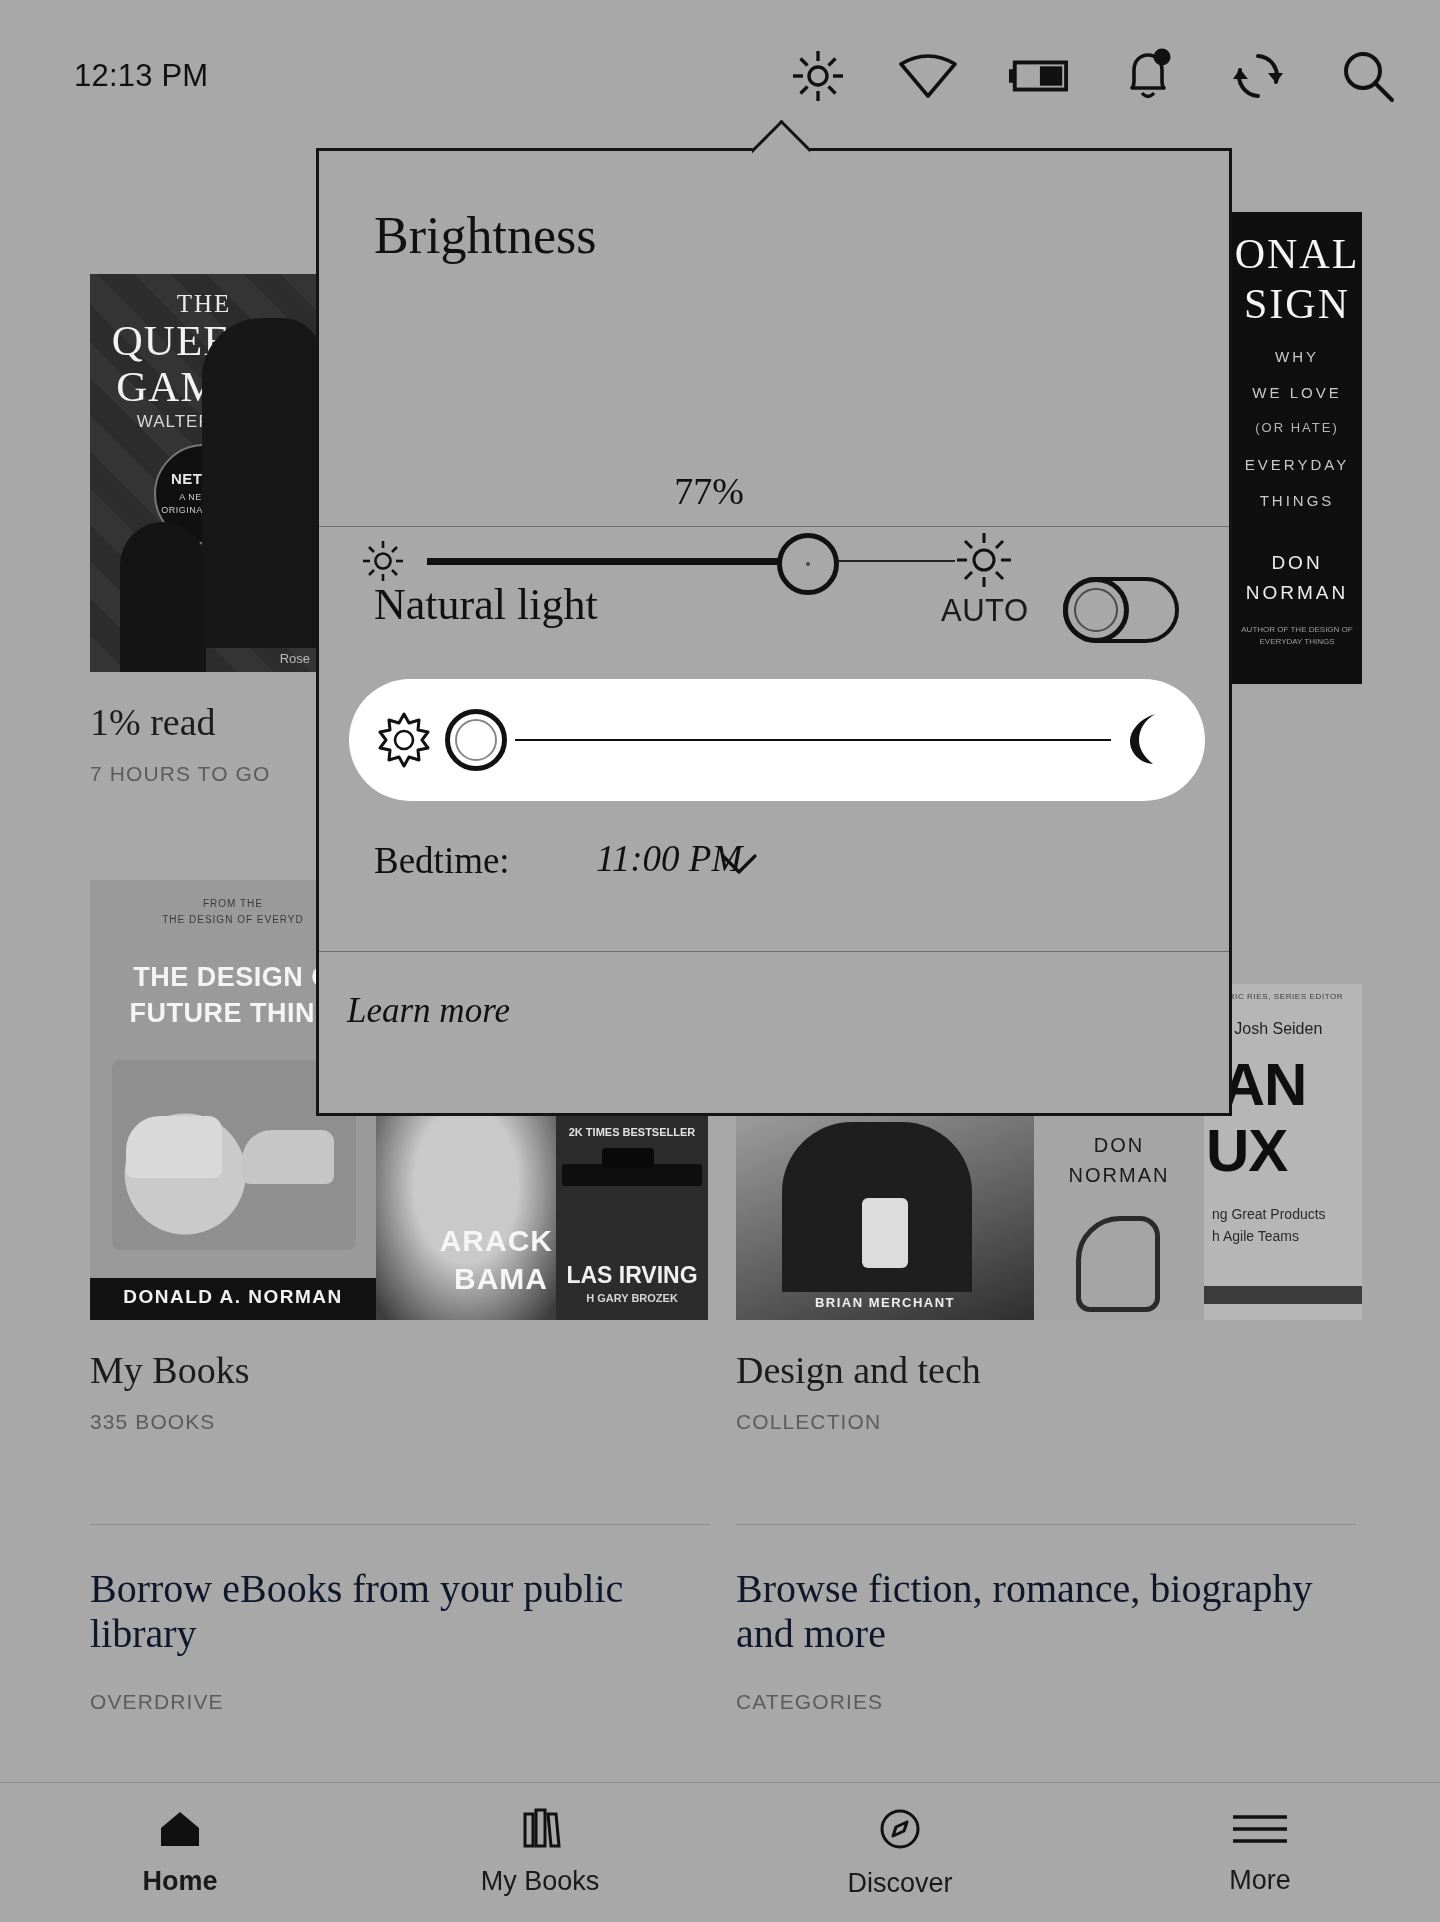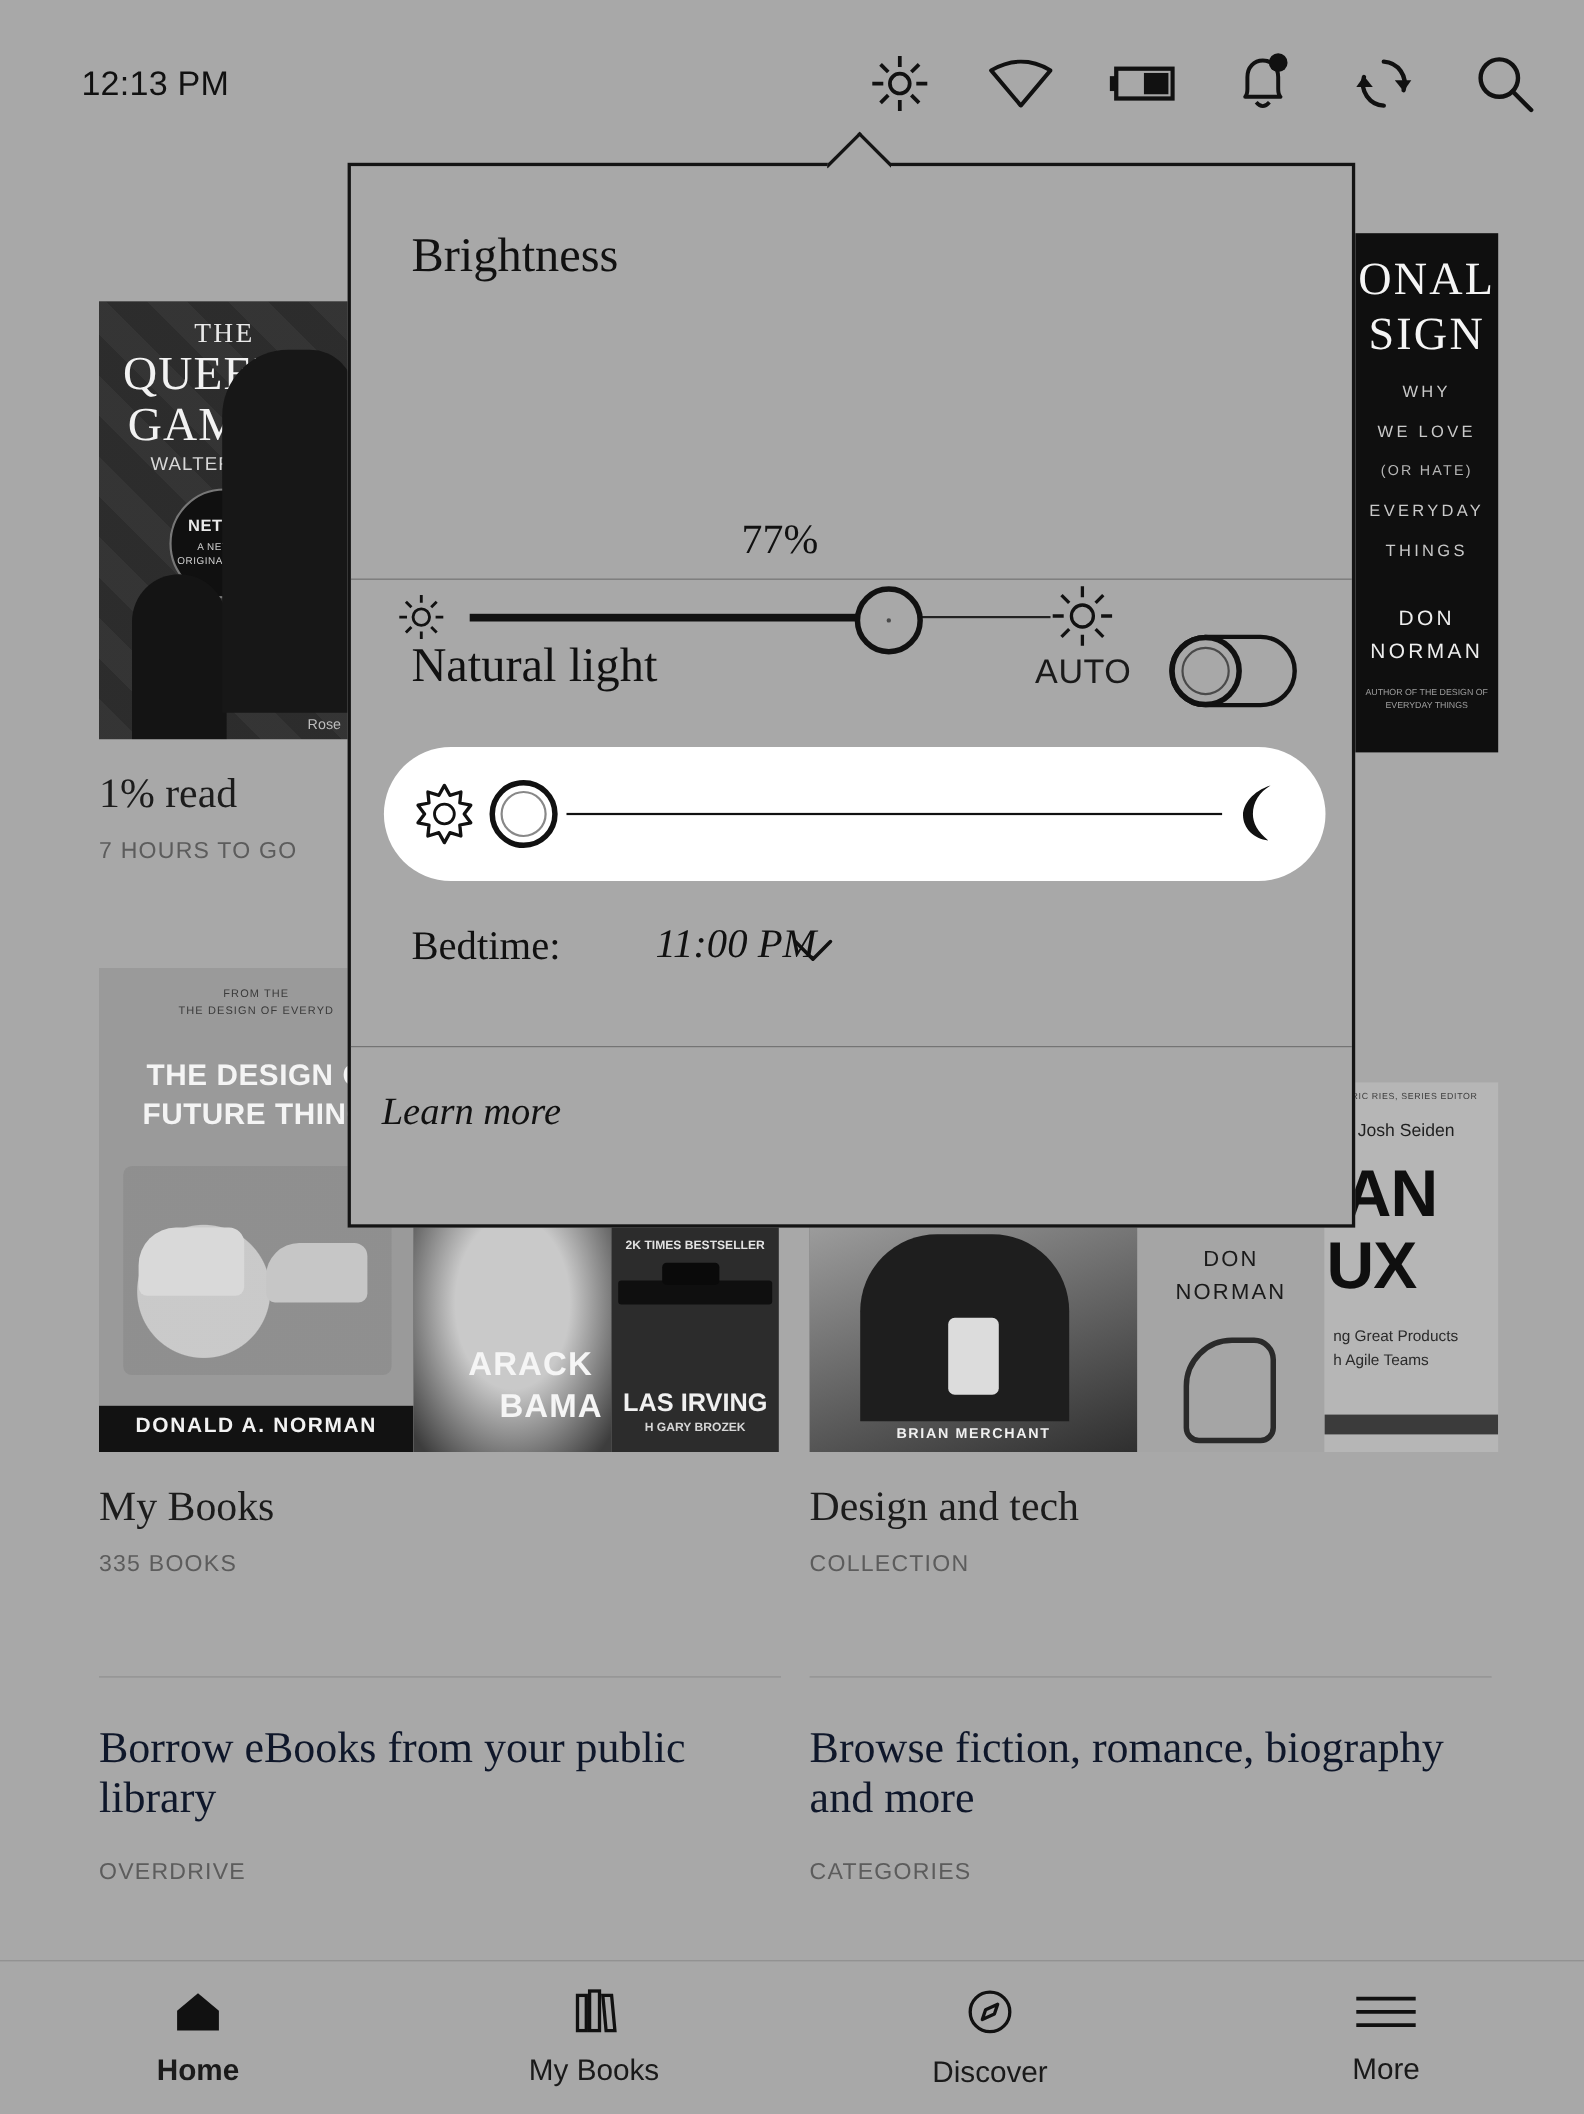--- a/index.html
+++ b/index.html
@@ -170,21 +170,21 @@
                   background:radial-gradient(circle at 30% 60%,#cfcfcf 0 60px,#8e8e8e 61px 100%);
                   border-radius:8px;opacity:.9;"></div>
       <div style="position:absolute;left:36px;top:236px;width:96px;height:62px;background:#d9d9d9;border-radius:34px 14px 8px 8px;"></div>
       <div style="position:absolute;left:152px;top:250px;width:92px;height:54px;background:#c6c6c6;border-radius:30px 12px 8px 8px;"></div>
       <div style="position:absolute;left:0;bottom:0;width:100%;height:42px;background:#121212;"></div>
       <div class="ctext" style="bottom:12px;top:auto;font-family:'Liberation Sans',sans-serif;font-size:19px;color:#f2f2f2;font-weight:bold;letter-spacing:1.5px;">DONALD A. NORMAN</div>
     </div>
 
     <div class="cover" style="left:376px; top:1112px; width:180px; height:208px; background:#4a4a4a;">
       <div style="position:absolute;inset:0;background:radial-gradient(ellipse at 50% 35%,#c9c9c9 0 52px,#3d3d3d 120px);"></div>
-      <div class="ctext" style="top:112px;font-family:'Liberation Sans',sans-serif;font-size:30px;color:#f5f5f5;font-weight:bold;letter-spacing:1px;text-align:right;padding-right:17px;">ARACK</div>
+      <div class="ctext" style="top:112px;font-family:'Liberation Sans',sans-serif;font-size:30px;color:#f5f5f5;font-weight:bold;letter-spacing:1px;text-align:right;padding-right:3px;">ARACK</div>
       <div class="ctext" style="top:150px;font-family:'Liberation Sans',sans-serif;font-size:30px;color:#f5f5f5;font-weight:bold;letter-spacing:1px;text-align:right;padding-right:8px;">BAMA</div>
     </div>
 
     <div class="cover" style="left:556px; top:1112px; width:152px; height:208px; background:#2c2c2c;">
       <div class="ctext" style="top:14px;font-family:'Liberation Sans',sans-serif;font-size:11px;color:#e2e2e2;font-weight:bold;">2K TIMES BESTSELLER</div>
       <div style="position:absolute;left:6px;top:52px;width:140px;height:22px;background:#0f0f0f;border-radius:3px;"></div>
       <div style="position:absolute;left:46px;top:36px;width:52px;height:20px;background:#0a0a0a;border-radius:4px;"></div>
       <div class="ctext" style="top:150px;font-family:'Liberation Sans',sans-serif;font-size:23px;color:#f0f0f0;font-weight:bold;">LAS IRVING</div>
       <div class="ctext" style="top:180px;font-family:'Liberation Sans',sans-serif;font-size:11px;color:#d6d6d6;font-weight:bold;">H GARY BROZEK</div>
     </div>
@@ -324,21 +324,21 @@
           <line x1="3" y1="32" x2="57" y2="32" stroke="#111" stroke-width="3.4"></line>
         </svg>
       </span>
       <span class="navlabel">More</span>
     </div>
   </div>
 
   <div class="panel-arrow"></div>
   <div class="panel">
 
-    <h2 style="left:55px; top:55px; font-size:44px;">Brightness</h2>
+    <h2 style="left:55px; top:55px; font-size:52px;">Brightness</h2>
 
     <div class="pct" style="left:-65px; top:318px; font-size:38px;">77%</div>
 
     <div class="sliderrow" style="left:0; top:378px; width:916px; height:64px;">
       <span style="position:absolute;left:42px;top:10px;">
         <svg width="44" height="44" viewBox="0 0 44 44">
           <circle cx="22" cy="22" r="7.5" fill="none" stroke="#111" stroke-width="2.6"></circle>
           <g stroke="#111" stroke-width="2.6" stroke-linecap="butt">
             <line x1="22" y1="2" x2="22" y2="9"></line>
               <line x1="22" y1="35" x2="22" y2="42"></line>

